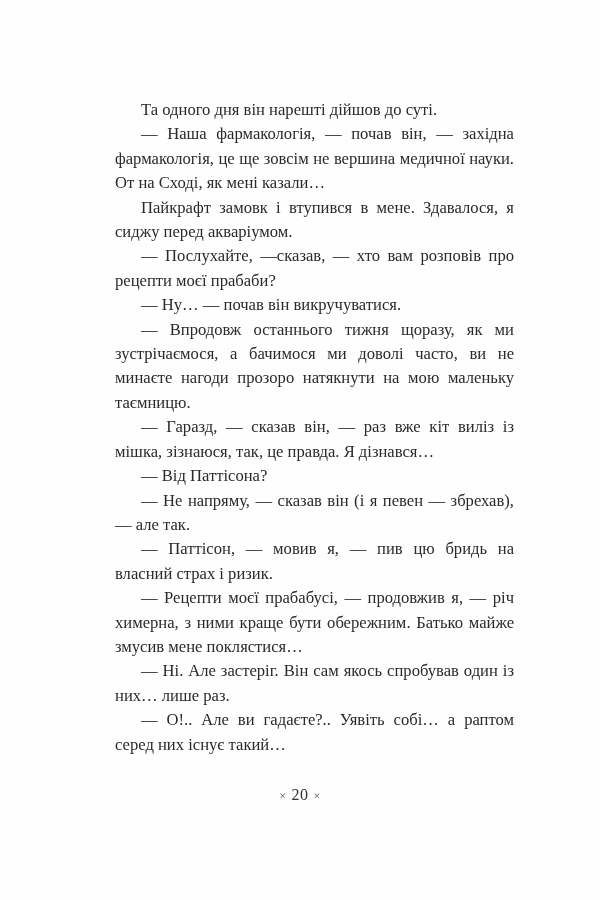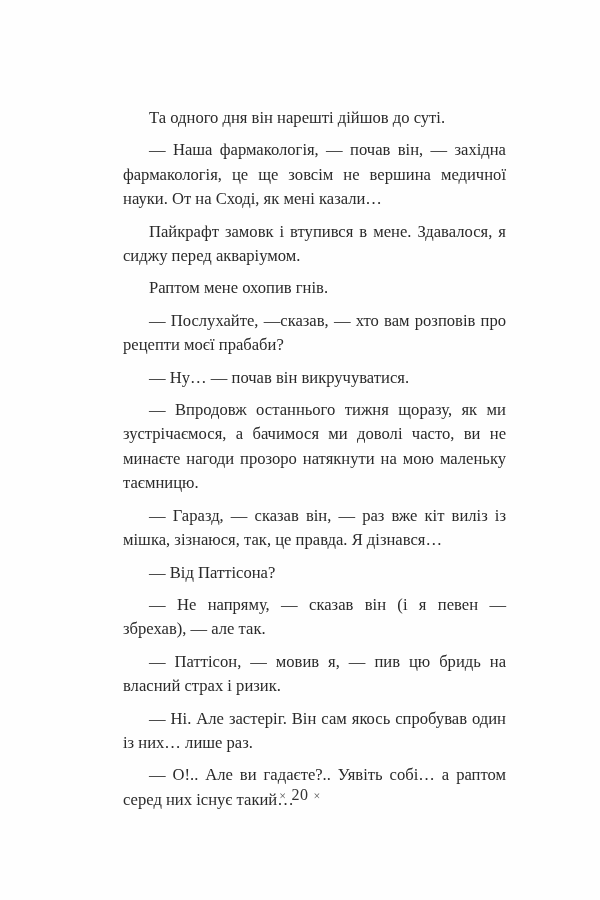--- a/index.html
+++ b/index.html
@@ -24,21 +24,21 @@
     .text-block {
       position: absolute;
       left: 115px;
       top: 98px;
       width: 399px;
       font-size: 16.6px;
       line-height: 24.4px;
       text-align: justify;
     }
     .para {
-      margin: 8px;
+      margin: 0;
       text-indent: 26px;
       hyphens: manual;
     }
     .folio {
       position: absolute;
       left: 0;
       width: 600px;
       top: 786px;
       text-align: center;
       font-size: 16px;
@@ -52,28 +52,28 @@
     }
   </style>
 </head>
 <body>
 
 <div class="page">
   <div class="text-block">
     <p class="para">Та одного дня він нарешті дійшов до суті.</p>
     <p class="para">— Наша фармакологія, — почав він, — західна фармакологія, це ще зовсім не вершина медичної науки. От на Сході, як мені казали…</p>
     <p class="para">Пайкрафт замовк і втупився в мене. Здавалося, я сиджу перед акваріумом.</p>
-    <p class="para">Раптом мене охопив гнів.</p>
     <p class="para">— Послухайте, —сказав, — хто вам розповів про рецепти моєї прабаби?</p>
     <p class="para">— Ну… — почав він викручуватися.</p>
     <p class="para">— Впродовж останнього тижня щоразу, як ми зустрічаємося, а бачимося ми доволі часто, ви не минаєте нагоди прозоро натякнути на мою маленьку таємницю.</p>
     <p class="para">— Гаразд, — сказав він, — раз вже кіт виліз із мішка, зізнаюся, так, це правда. Я дізнався…</p>
     <p class="para">— Від Паттісона?</p>
     <p class="para">— Не напряму, — сказав він (і я певен — збрехав), — але так.</p>
     <p class="para">— Паттісон, — мовив я, — пив цю бридь на власний страх і ризик.</p>
+    <p class="para">— Рецепти моєї прабабусі, — продовжив я, — річ химерна, з ними краще бути обережним. Батько майже змусив мене поклястися…</p>
     <p class="para">— Ні. Але застеріг. Він сам якось спробував один із них… лише раз.</p>
     <p class="para">— О!.. Але ви гадаєте?.. Уявіть собі… а раптом серед них існує такий…</p>
   </div>
 
   <div class="folio">
     <span class="orn">×</span><span>20</span><span class="orn">×</span>
   </div>
 </div>
 
 </body></html>

